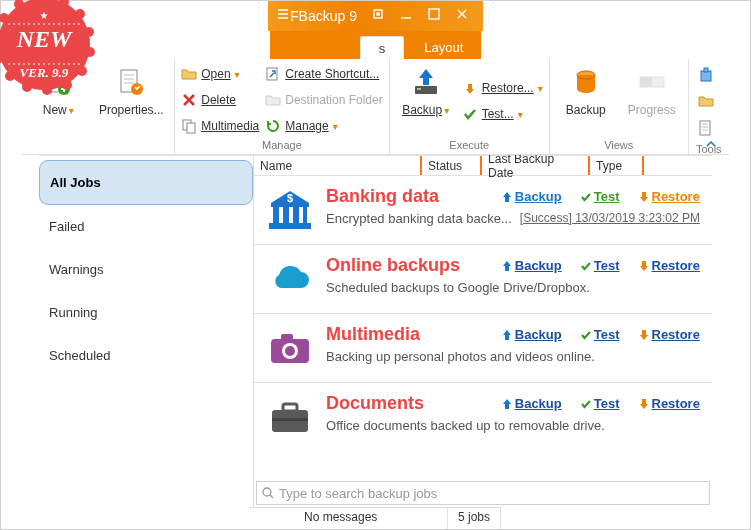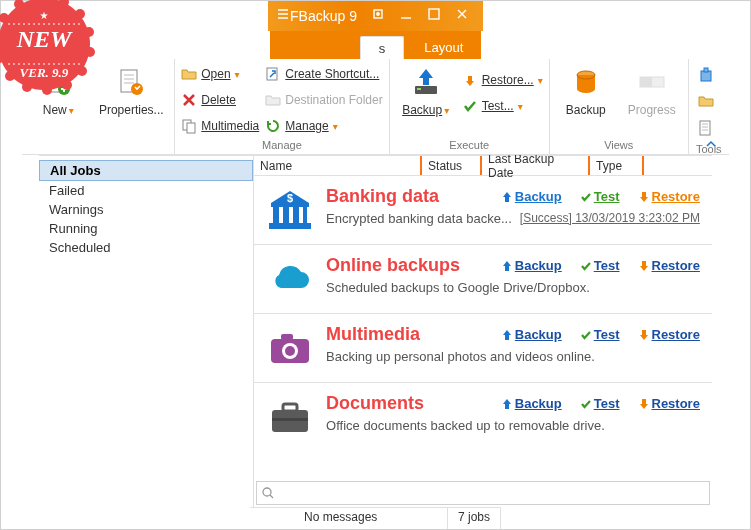--- a/index.html
+++ b/index.html
@@ -32,21 +32,21 @@
   .smallbtn { display:flex; align-items:center; gap:4px; font-size:12px; color:#333; height:22px; }
   .smallbtn.disabled { color:#aaa; }
   .caret-down { color:#f08200; font-size:10px; }
   .underline { text-decoration: underline; }
   .tools-stack { display:flex; flex-direction:column; align-items:center; gap:4px; padding:2px 6px 2px 0; }
   .tools-stack .tb { width:22px; height:22px; display:flex; align-items:center; justify-content:center; }
 
   
   .body { flex:1; display:flex; border-top:1px solid #e0e0e0; min-height:0;}
   .sidebar { width:215px; border-right:1px solid #e0e0e0; padding:4px 0; }
-  .side-item { padding:2px 10px; font-size:13px; color:#333; }
+  .side-item { padding:14px 10px; font-size:13px; color:#333;border-radius:9px; }
   .side-item.selected { background:#d6e5f3; font-weight:bold; color:#000; border:1px solid #8ab4e0; }
 
   .main { flex:1; display:flex; flex-direction:column; min-height:0;}
   .cols { display:flex; border-bottom:1px solid #e0e0e0; font-size:12px; color:#333; height:20px; align-items:center; }
   .cols > div { padding:0 6px; border-right:2px solid #f97316; height:100%; display:flex; align-items:center;}
   .cols .sort { margin-left:auto; font-size:10px; color:#777; }
 
   .joblist { flex:1; overflow:auto; }
   .job { display:flex; padding:10px 12px; border-bottom:1px solid #e0e0e0; gap:12px; }
   .job .jicon { width:48px; height:48px; display:flex; align-items:center; justify-content:center; }
@@ -206,21 +206,21 @@
                 <rect x="6" y="20" width="22" height="8" rx="1" fill="#555"></rect>
                 <rect x="8" y="22" width="4" height="2" fill="#9ad06a"></rect>
                 <path d="M17 3l-7 9h4v7h6v-7h4z" fill="#1a75cf"></path>
               </svg>
             </div>
           <div class="lbl">
               <span class="underline">Backup</span> 
               <span class="caret-down">▾</span>
             </div>
         </div>
-        <div class="smallcol" style="margin-top:6px;">
+        <div class="smallcol" style="margin-top:14px;">
           <div class="smallbtn">
             <svg width="16" height="16" viewBox="0 0 16 16">
                 <path d="M8 2l-4 5h2v5h4V7h2z" fill="#f08200" transform="rotate(180 8 8)"></path>
               </svg>
             <span class="underline">Restore...</span> 
               <span class="caret-down">▾</span>
           </div>
           <div class="smallbtn">
             <svg width="16" height="16" viewBox="0 0 16 16">
                 <path d="M3 8l3 4 7-8" fill="none" stroke="#3a9d23" stroke-width="2.5"></path>
@@ -455,27 +455,28 @@
           </div>
         </div>
 
       </div>
 
       <div class="searchbar">
         <svg width="14" height="14" viewBox="0 0 14 14">
             <circle cx="6" cy="6" r="4" fill="none" stroke="#999" stroke-width="1.3"></circle>
             <path d="M9 9l3 3" stroke="#999" stroke-width="1.3"></path>
           </svg>
+        <span>Type to search backup jobs</span>
       </div>
     </div>
   </div>
 
   <div class="statusbar">
     <div style="width:154px">No messages</div>
-    <div>7 jobs</div>
+    <div>5 jobs</div>
   </div>
 
 </div>
 
 <div class="new-badge">
   <svg width="104" height="104" viewBox="0 0 104 104">
     <defs>
       <path id="scal" d="M52 4
         a48 48 0 0 1 0 96
         a48 48 0 0 1 0 -96 z"></path>

